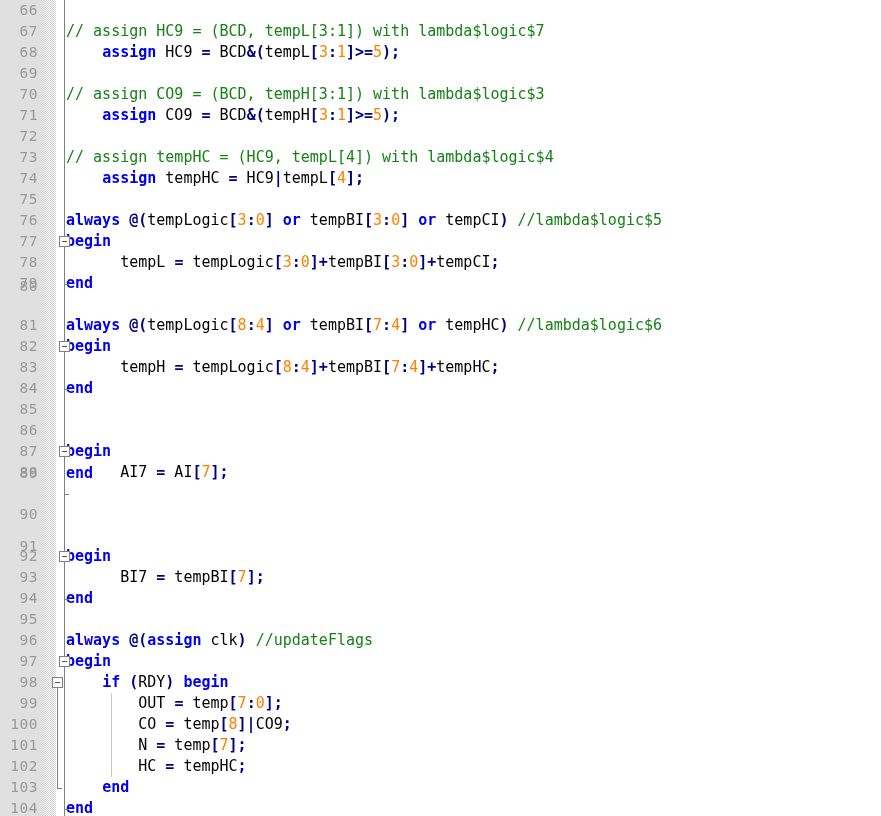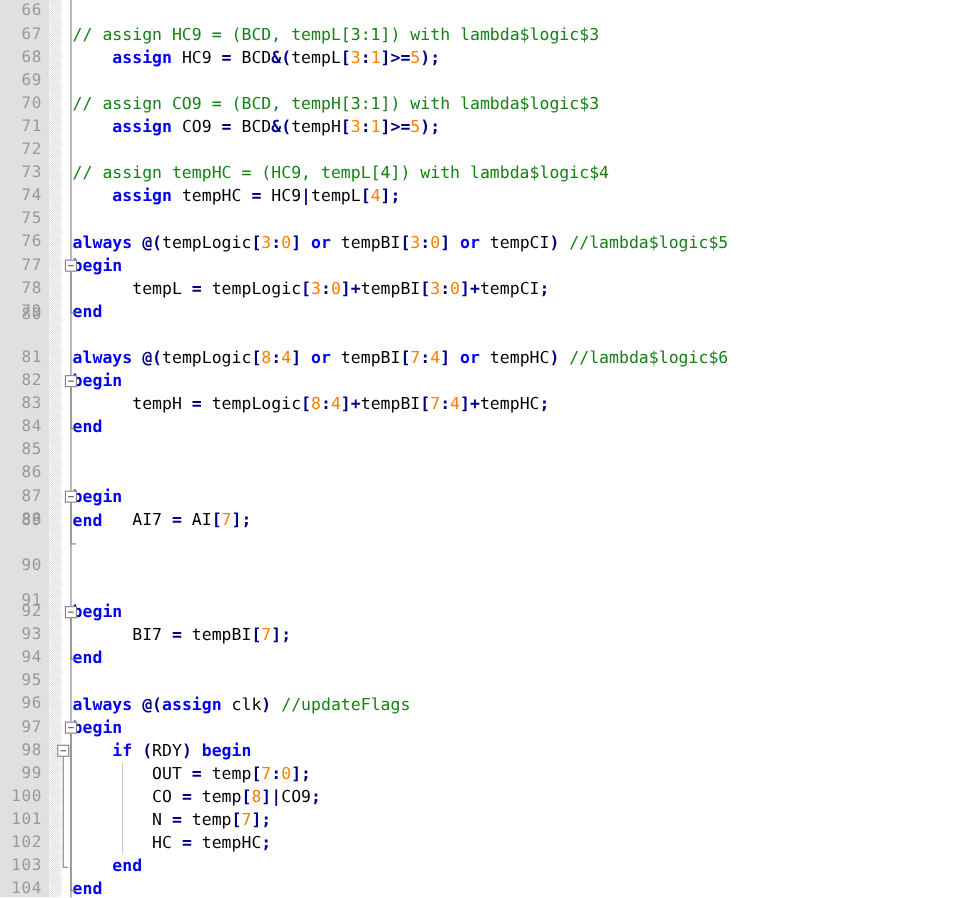--- a/index.html
+++ b/index.html
@@ -124,21 +124,21 @@
 </style>
 </head>
 <body>
 
 <div id="editor">
   <div class="gutter-bg"></div>
   <div class="dither-bg"></div>
   <div class="fold-rail"></div>
   <div id="rows">
       <div class="row" style="top: 0px;"><span class="lineno">66</span><span class="code"></span></div>
-      <div class="row" style="top: 21px;"><span class="lineno">67</span><span class="code"><span class="t-comment">// assign HC9 = (BCD, tempL[3:1]) with lambda$logic$3</span></span></div>
+      <div class="row" style="top: 21px;"><span class="lineno">67</span><span class="code"><span class="t-comment">// assign HC9 = (BCD, tempL[3:1]) with lambda$logic$7</span></span></div>
       <div class="row" style="top: 42px;"><span class="lineno">68</span><span class="code"><span class="t-plain">    </span><span class="t-kw">assign</span><span class="t-plain"> HC9 </span><span class="t-op">=</span><span class="t-plain"> BCD</span><span class="t-op">&amp;(</span><span class="t-plain">tempL</span><span class="t-op">[</span><span class="t-num">3</span><span class="t-op">:</span><span class="t-num">1</span><span class="t-op">]&gt;=</span><span class="t-num">5</span><span class="t-op">);</span></span></div>
       <div class="row" style="top: 63px; padding-left: 40px;"><span class="lineno">69</span><span class="code"></span></div>
       <div class="row" style="top: 84px;"><span class="lineno">70</span><span class="code"><span class="t-comment">// assign CO9 = (BCD, tempH[3:1]) with lambda$logic$3</span></span></div>
       <div class="row" style="top: 105px;"><span class="lineno">71</span><span class="code"><span class="t-plain">    </span><span class="t-kw">assign</span><span class="t-plain"> CO9 </span><span class="t-op">=</span><span class="t-plain"> BCD</span><span class="t-op">&amp;(</span><span class="t-plain">tempH</span><span class="t-op">[</span><span class="t-num">3</span><span class="t-op">:</span><span class="t-num">1</span><span class="t-op">]&gt;=</span><span class="t-num">5</span><span class="t-op">);</span></span></div>
       <div class="row" style="top: 126px;"><span class="lineno">72</span><span class="code"></span></div>
       <div class="row" style="top: 147px;"><span class="lineno">73</span><span class="code"><span class="t-comment">// assign tempHC = (HC9, tempL[4]) with lambda$logic$4</span></span></div>
       <div class="row" style="top: 168px;"><span class="lineno">74</span><span class="code"><span class="t-plain">    </span><span class="t-kw">assign</span><span class="t-plain"> tempHC </span><span class="t-op">=</span><span class="t-plain"> HC9</span><span class="t-op">|</span><span class="t-plain">tempL</span><span class="t-op">[</span><span class="t-num">4</span><span class="t-op">];</span></span></div>
       <div class="row" style="top: 189px;"><span class="lineno">75</span><span class="code"></span></div>
       <div class="row" style="top: 210px;"><span class="lineno">76</span><span class="code"><span class="t-kw">always</span><span class="t-plain"> </span><span class="t-op">@(</span><span class="t-plain">tempLogic</span><span class="t-op">[</span><span class="t-num">3</span><span class="t-op">:</span><span class="t-num">0</span><span class="t-op">]</span><span class="t-plain"> </span><span class="t-kw">or</span><span class="t-plain"> tempBI</span><span class="t-op">[</span><span class="t-num">3</span><span class="t-op">:</span><span class="t-num">0</span><span class="t-op">]</span><span class="t-plain"> </span><span class="t-kw">or</span><span class="t-plain"> tempCI</span><span class="t-op">)</span><span class="t-plain"> </span><span class="t-comment">//lambda$logic$5</span></span></div>
       <div class="row" style="top: 231px;"><span class="lineno">77</span><span class="code"><span class="t-kw">begin</span></span></div>

